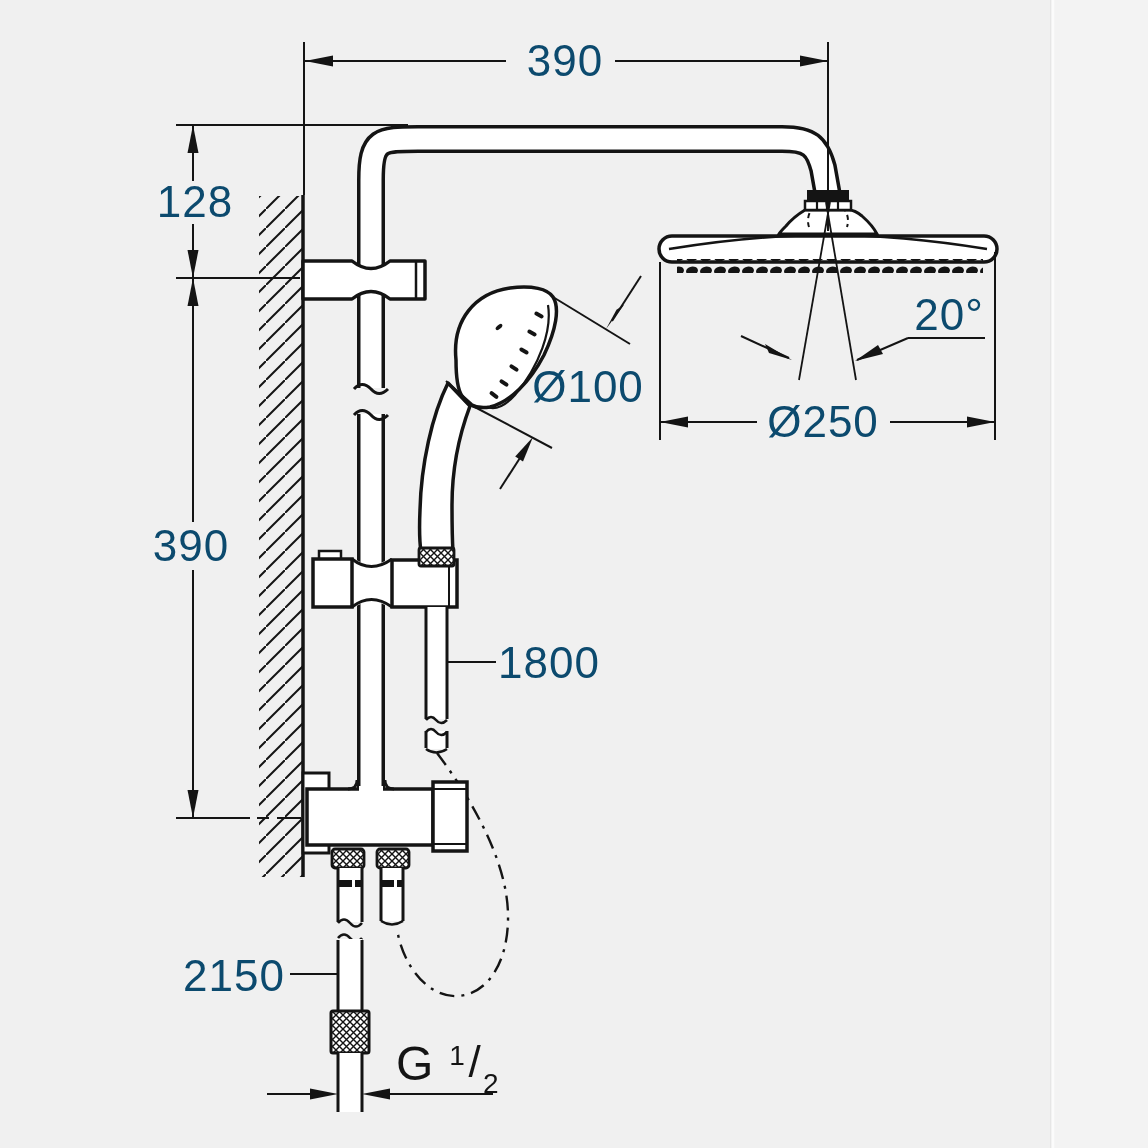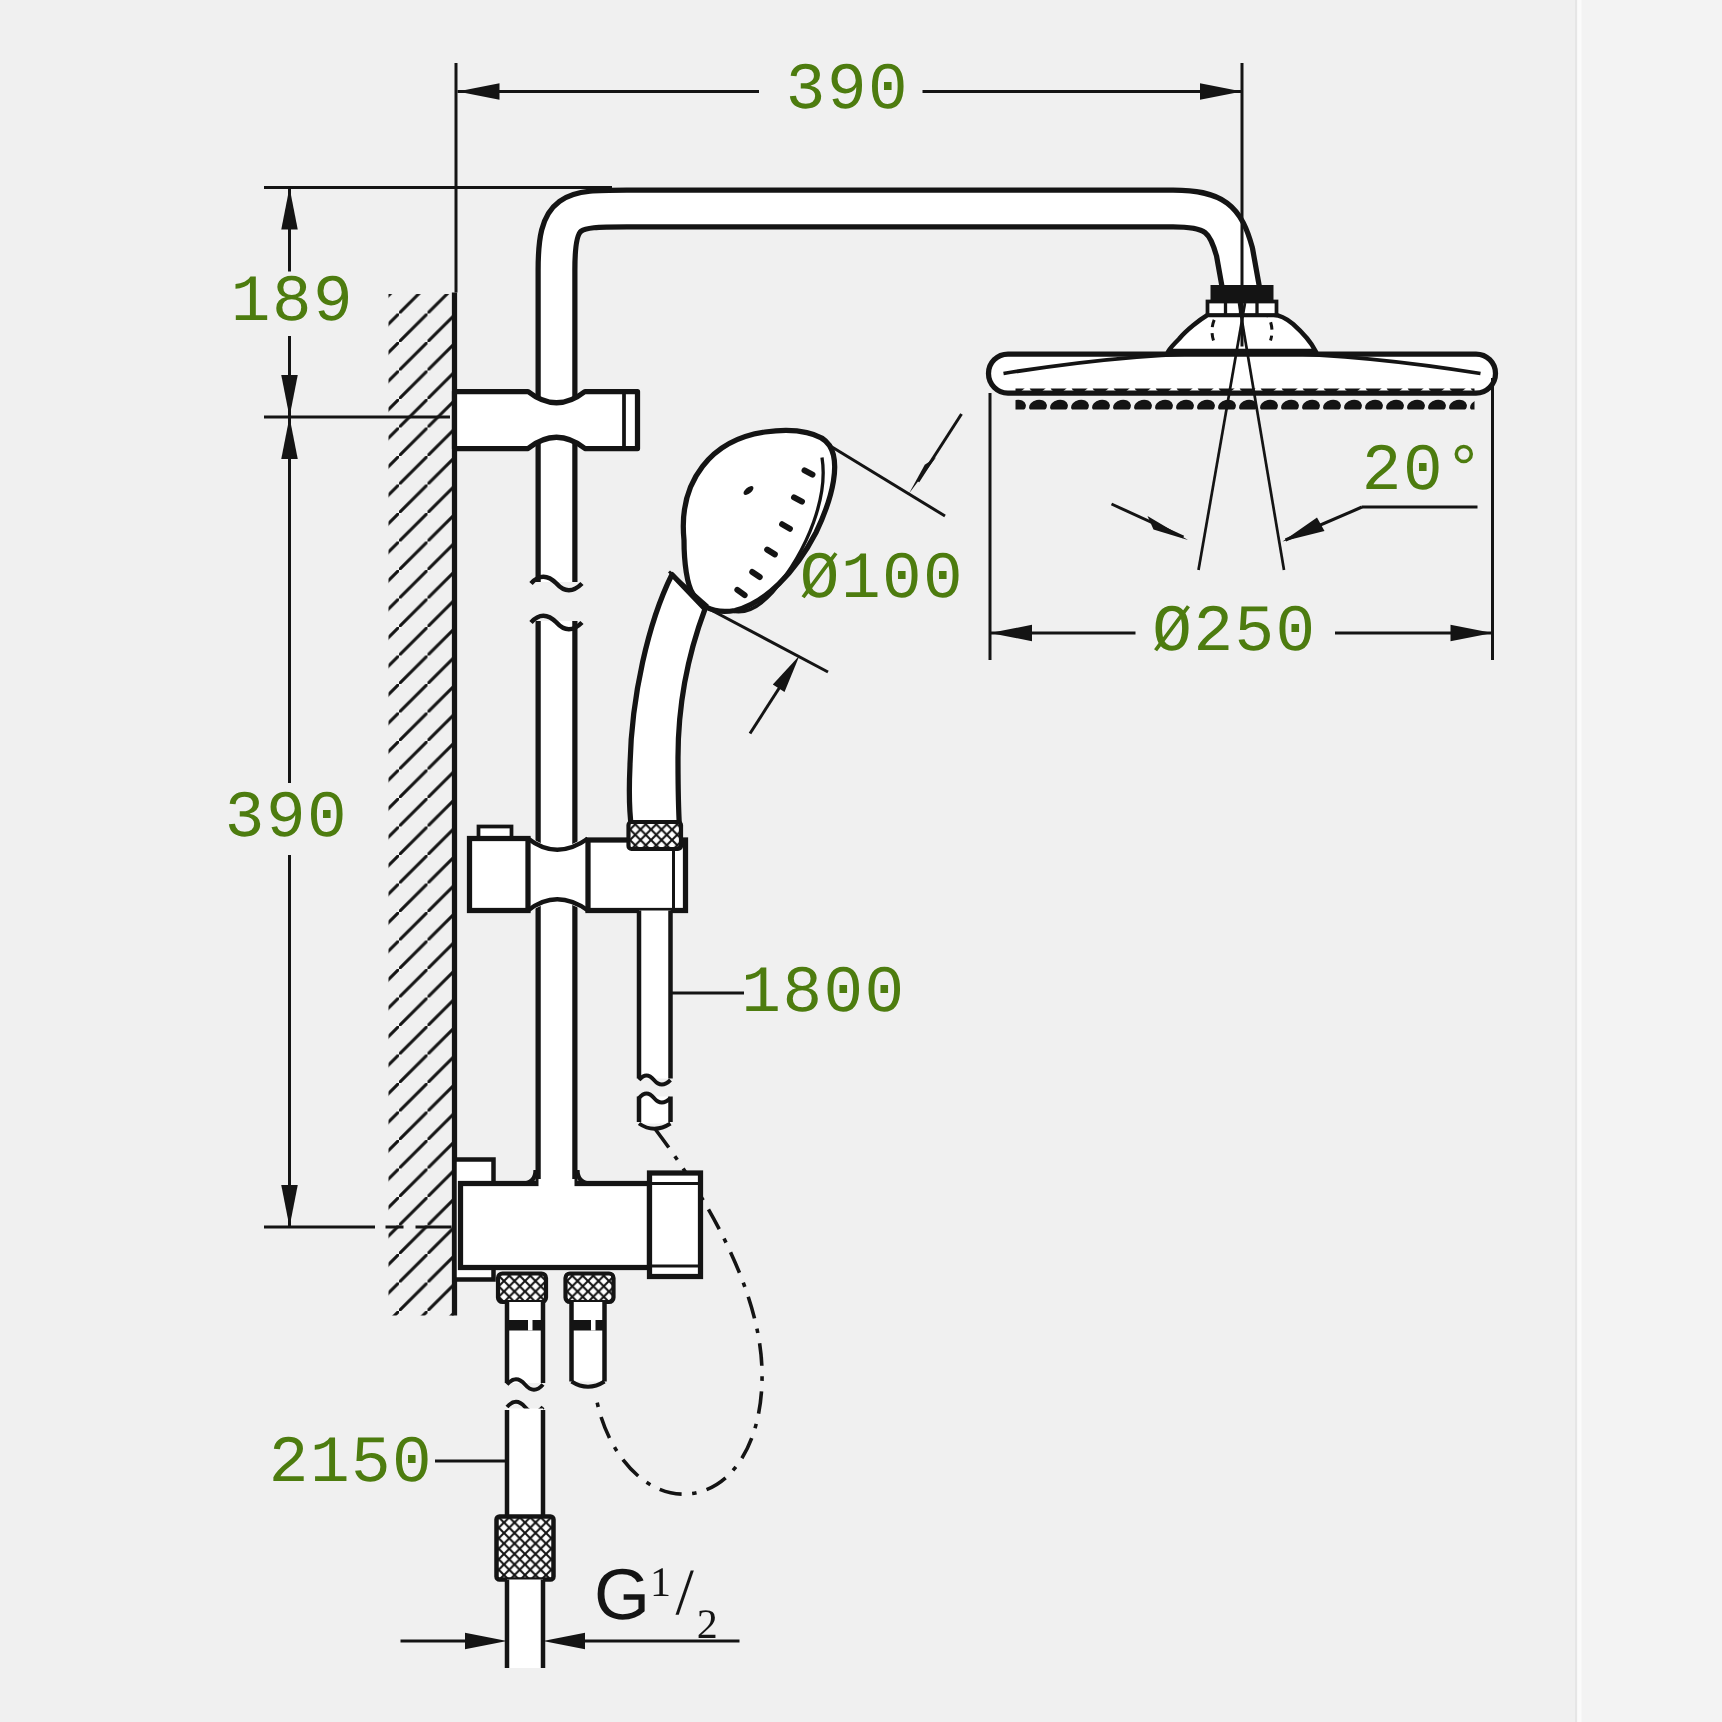--- a/index.html
+++ b/index.html
@@ -5,29 +5,29 @@
   html,body{margin:0;padding:0;}
   body{
     width:1148px;height:1148px;position:relative;overflow:hidden;
     background:#f0f0f0;
     font-family:"Liberation Sans", sans-serif;
   }
   #stage{position:absolute;inset:0;width:1148px;height:1148px;}
   svg{position:absolute;left:0;top:0;}
   .dim-label{
     position:absolute;transform:translate(-50%,-50%);
-    font-size:44px;letter-spacing:1px;color:#4d7c0f;
-    white-space:nowrap;line-height:1;font-weight:400;font-family:Liberation Mono, monospace;
+    font-size:44px;letter-spacing:1px;color:#0c4a6e;
+    white-space:nowrap;line-height:1;font-weight:400;
   }
   .thread-label{
     position:absolute;color:#141414;white-space:nowrap;line-height:1;
     display:flex;align-items:flex-start;
   }
   .thread-label .g{font-size:48px;}
-  .thread-label .frac{display:inline-block;position:relative;margin-left:0;font-family:Liberation Serif, serif;}
+  .thread-label .frac{display:inline-block;position:relative;margin-left:16px;}
   .thread-label .num{font-size:28px;position:relative;top:-12px;}
   .thread-label .slash{font-size:44px;position:relative;top:0px;margin-left:-1px;}
   .thread-label .den{font-size:28px;position:relative;top:16px;margin-left:-2px;}
 </style>
 </head>
 <body>
 
 <div id="stage">
 
 <svg width="1148" height="1148" viewBox="0 0 1148 1148">
@@ -234,21 +234,21 @@
     <line x1="290" y1="974" x2="338" y2="974"></line>
 
     <line x1="267" y1="1094" x2="310" y2="1094"></line>
     <polygon points="338,1094 310,1088.5 310,1099.5" fill="#141414" stroke="none"></polygon>
     <line x1="390" y1="1094" x2="493" y2="1094"></line>
     <polygon points="362,1094 390,1088.5 390,1099.5" fill="#141414" stroke="none"></polygon>
   </g>
 </svg>
 
 <div class="dim-label" style="left:565px;top:61px;">390</div>
-<div class="dim-label" style="left:195px;top:202px;">189</div>
+<div class="dim-label" style="left:195px;top:202px;">128</div>
 <div class="dim-label" style="left:191px;top:546px;">390</div>
 <div class="dim-label" style="left:588px;top:387px;text-align:right;">Ø100</div>
 <div class="dim-label" style="left:949px;top:315px;">20°</div>
 <div class="dim-label" style="left:823px;top:422px;">Ø250</div>
 <div class="dim-label" style="left:549px;top:663px;">1800</div>
 <div class="dim-label" style="left:234px;top:976px;">2150</div>
 
 <div class="thread-label" style="left:396px;top:1040px;">
   <span class="g">G</span>
   <span class="frac">

